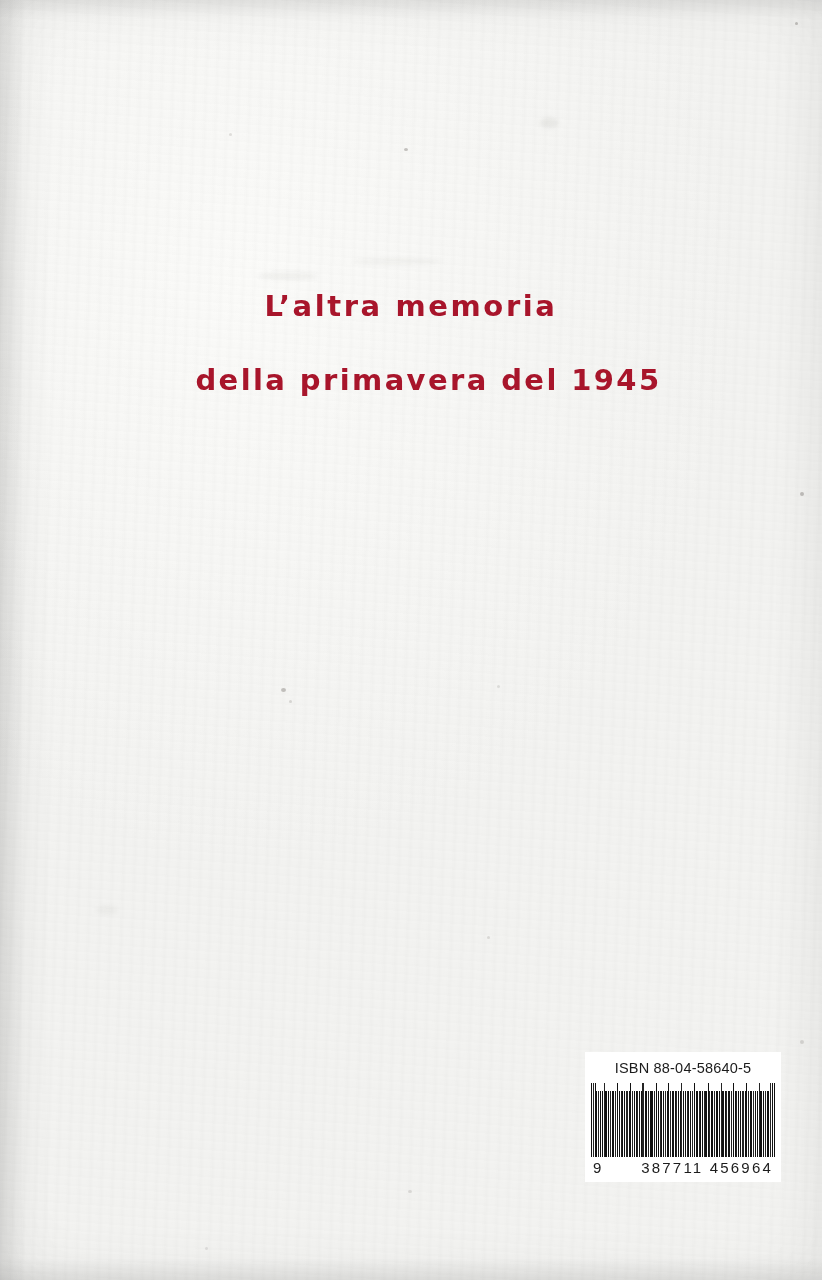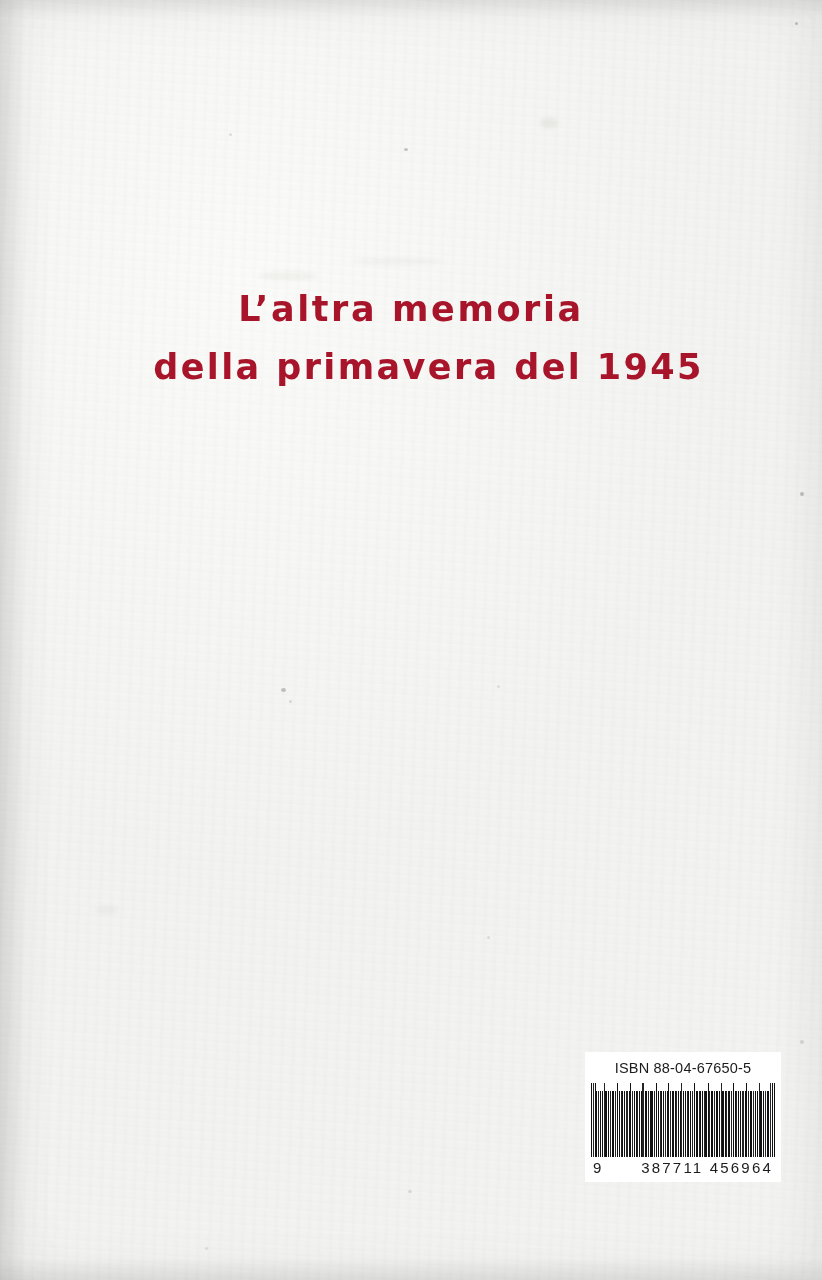--- a/index.html
+++ b/index.html
@@ -86,27 +86,27 @@
     position: absolute;
     left: 0;
     top: 292px;
     width: 822px;
     text-align: center;
   }
   .subtitle-line {
     color: #a8152b;
     font-family: "DejaVu Sans", sans-serif;
     font-weight: 700;
-    font-size: 35px;
+    font-size: 29px;
     letter-spacing: 2.6px;
     line-height: 1.0;
     white-space: nowrap;
   }
   .subtitle-line.line2 {
-    margin-top: 23px;
+    margin-top: 45px;
     letter-spacing: 2.4px;
     padding-left: 35px;
   }
 
   
   #isbn-block {
     position: absolute;
     left: 585px;
     top: 1052px;
     width: 196px;
@@ -179,21 +179,21 @@
   <div class="edge-shade-top"></div>
   <div class="edge-shade-bottom"></div>
   <div class="vignette"></div>
 
   <div id="cover-subtitle-block">
     <div class="subtitle-line line1">L’altra memoria</div>
     <div class="subtitle-line line2">della primavera del 1945</div>
   </div>
 
   <div id="isbn-block">
-    <div id="isbn-text">ISBN 88-04-67650-5</div>
+    <div id="isbn-text">ISBN 88-04-58640-5</div>
     <div id="barcode-bars">
         <span class="bar" style="width: 3px; height: 74px;"></span>
         <span class="bar" style="width: 1px; height: 74px; background: rgba(17, 17, 17, 0.92);"></span>
         <span class="bar" style="width: 1px; height: 74px;"></span>
         <span class="bar" style="width: 2px; height: 66px;"></span>
         <span class="bar" style="width: 1px; height: 66px; background: rgba(17, 17, 17, 0.92);"></span>
         <span class="bar" style="width: 3px; height: 66px;"></span>
         <span class="bar" style="width: 1px; height: 66px;"></span>
         <span class="bar" style="width: 1px; height: 74px; background: rgba(17, 17, 17, 0.92);"></span>
         <span class="bar" style="width: 4px; height: 66px;"></span>

